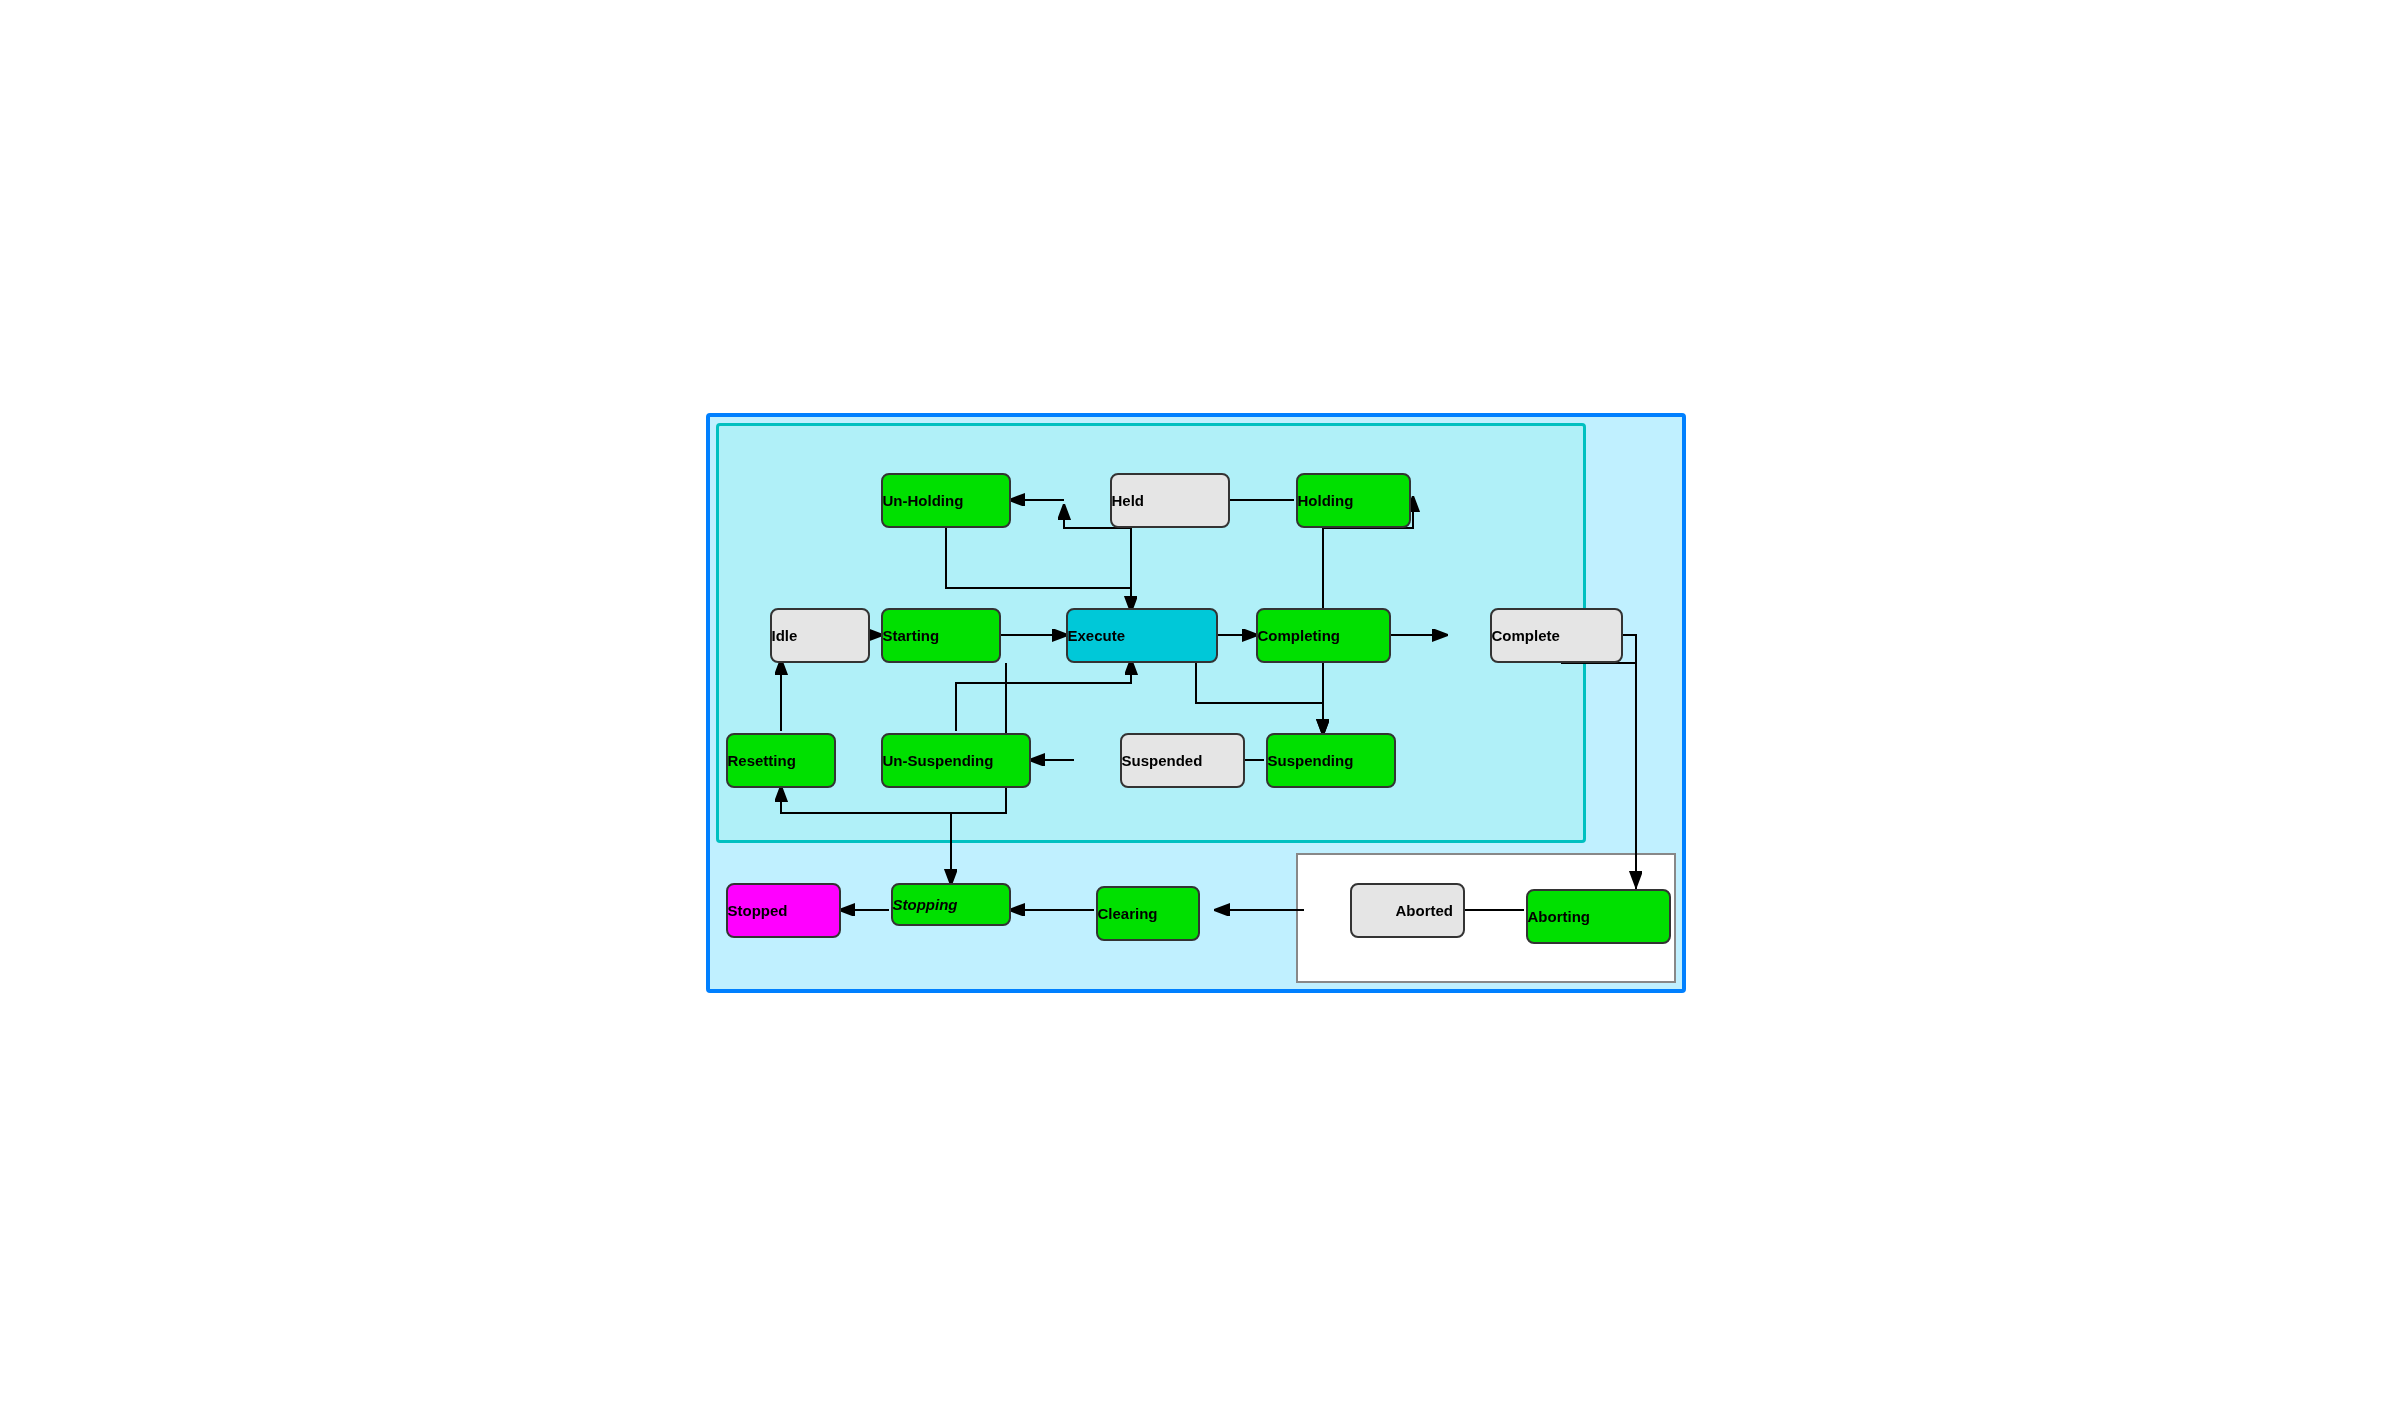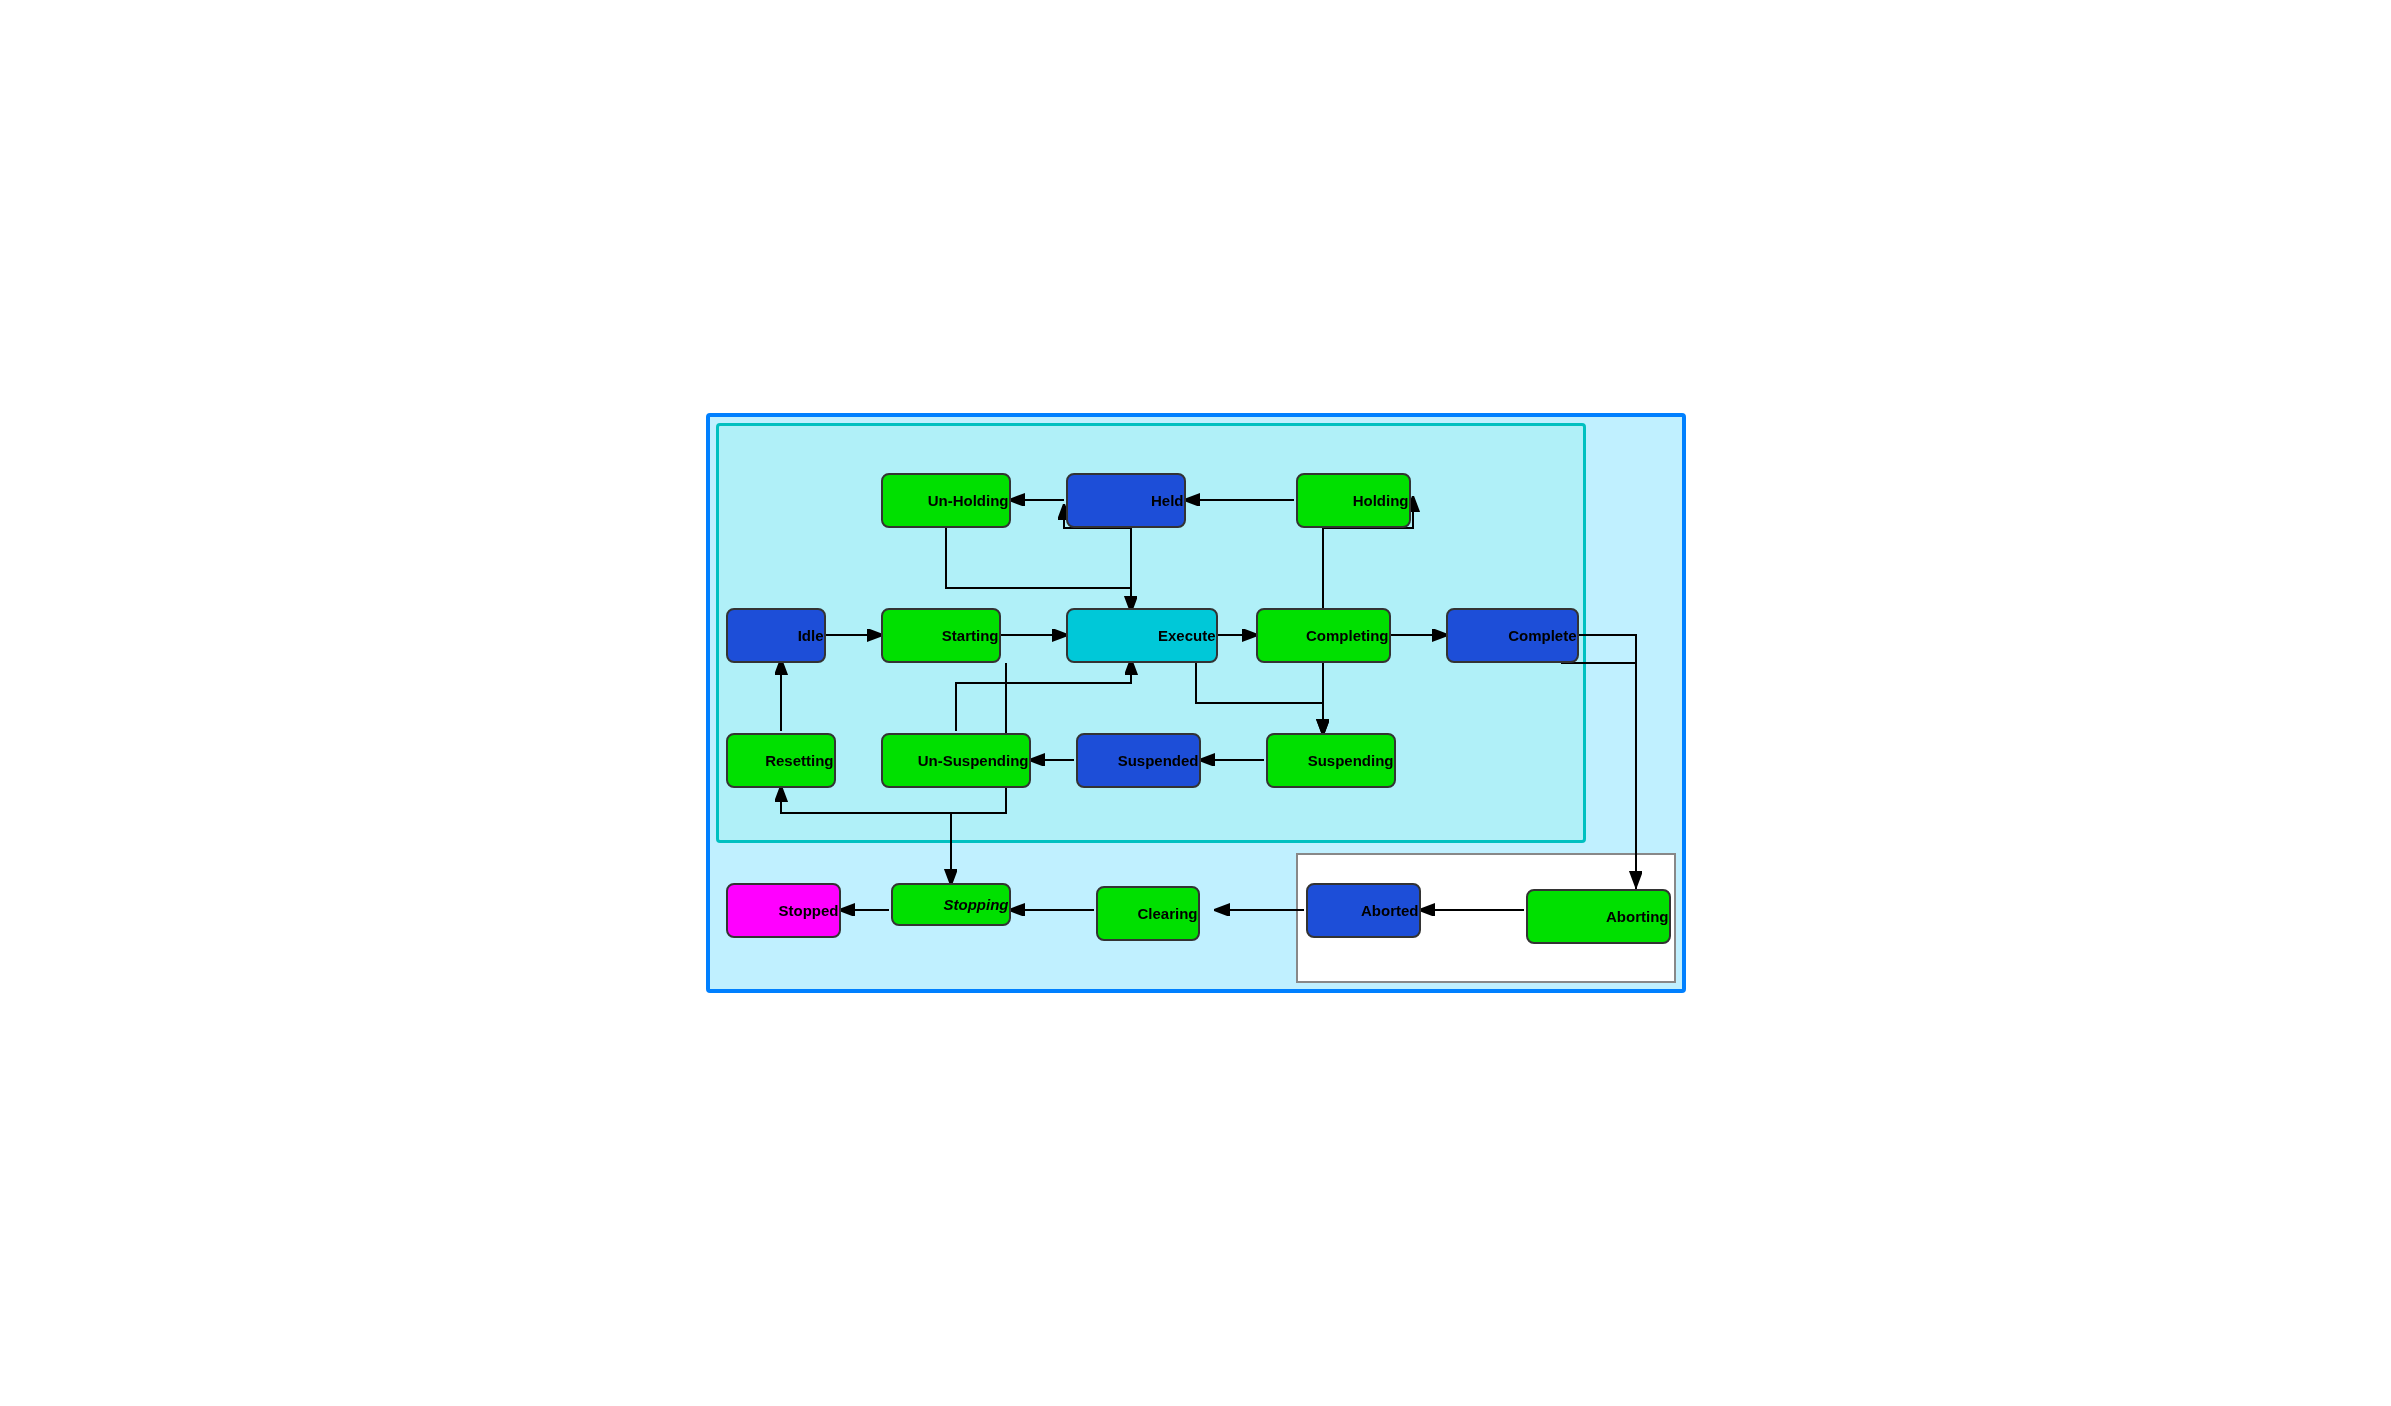--- a/index.html
+++ b/index.html
@@ -45,28 +45,28 @@
       border: 2px solid #888;
     }
 
     
     .state-node {
       position: absolute;
       border-radius: 8px;
       border: 2px solid #333;
       display: flex;
       align-items: center;
-      justify-content: flex-end;
+      justify-content: flex-start;
       font-size: 15px;
       font-weight: bold;
       text-align: center;
       z-index: 10;
     }
     .green { background: #00e000; }
-    .yellow { background: #1d4ed8; }
+    .yellow { background: #e5e5e5; margin-left: 44px; }
     .cyan-node { background: #00c8d8; }
     .magenta { background: #ff00ff; }
 
     svg.arrows {
       position: absolute;
       left: 0; top: 0;
       width: 980px;
       height: 580px;
       z-index: 5;
       pointer-events: none;

